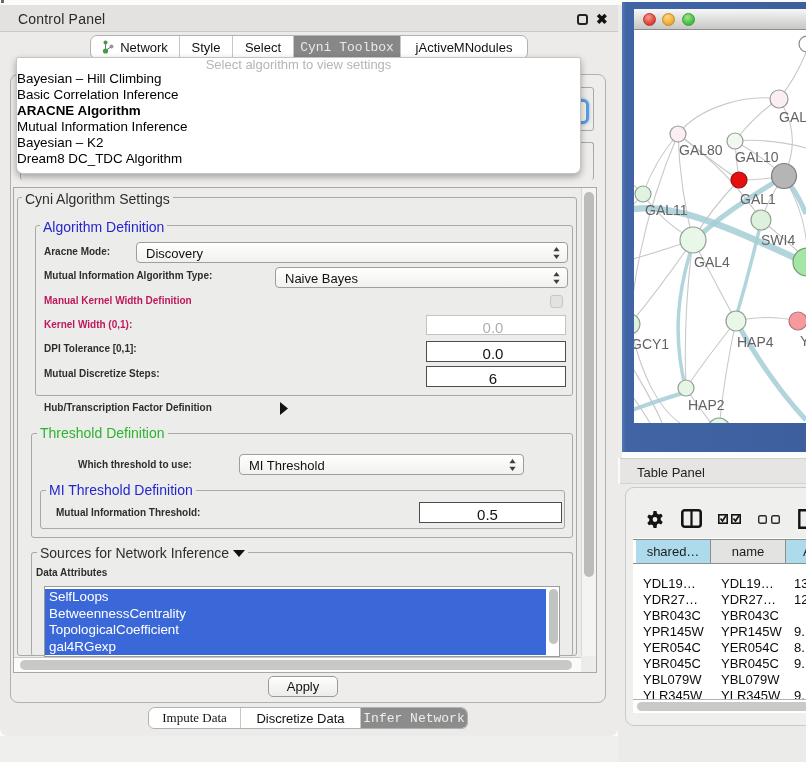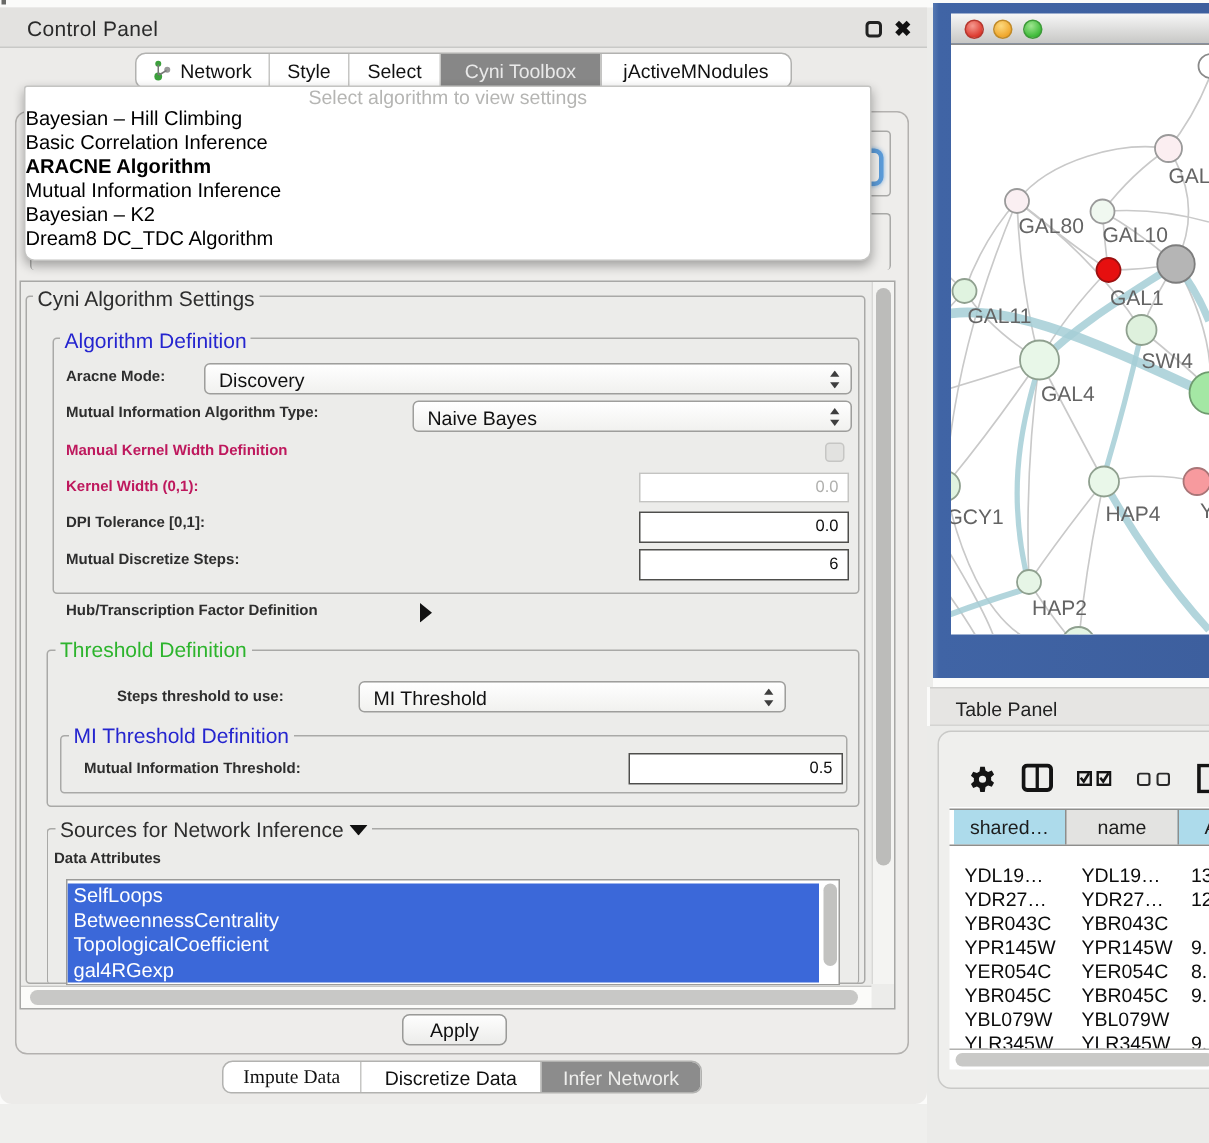--- a/index.html
+++ b/index.html
@@ -16,40 +16,40 @@
 #btnMax { left:577px; top:9px; width:11px; height:11px; border:2px solid #222;
   border-radius:3px; }
 #btnClose { left:596px; top:6px; font-size:14px; font-weight:bold; color:#111; }
 
 .tabrow { display:flex; position:absolute; height:24px; background:#fff;
   border:1px solid #b2b2b0; border-radius:7px 7px 6px 6px; overflow:hidden;
   font-size:13px; color:#111; }
 .tabrow .t { display:flex; align-items:center; justify-content:center;
   border-right:1px solid #c6c6c4; white-space:nowrap; }
 .tabrow .t:last-child { border-right:none; }
-.tabrow .sel { background:#878787; color:#e9e9e9; }
+.tabrow .sel { background:#878787; color:#e9e9e9;font-family:Liberation Mono, monospace; }
 
 #pane { left:10px; top:74px; width:596px; height:629px; background:#eeedeb;
   border:1px solid #b3b1af; border-radius:8px; }
 #scrollpane { left:13px; top:187px; width:584px; height:486px;
   border:1px solid #a8a8a6; background:#ececea; }
 .gbox { position:absolute; border:1px solid #a9a9a7; border-radius:3px; }
 .glabel { position:absolute; font-size:14px; background:#ececea; padding:0 3px;
   white-space:nowrap; }
 .blab { color:#2525cf; }
 .grlab { color:#2db42d; }
 .rowlab { position:absolute; font-size:10px; font-weight:bold; color:#2e2e2e;
   white-space:nowrap; }
 .dis { color:#be185d; }
 .combo { position:absolute; background:linear-gradient(#ffffff,#f1f1ef);
   border:1px solid #9e9e9c; border-radius:4px; font-size:13px; color:#111; }
 .combo span { position:absolute; left:9px; top:3px; }
 .stepper { position:absolute; right:7px; top:4px; }
 .tfield { position:absolute; background:#fff; border:1px solid #4e4e4c;
-  font-size:11px; color:#111; text-align:right; padding:3px 6px 0 0; }
+  font-size:15px; color:#111; text-align:center; padding:3px 6px 0 0; }
 .tfield.dis2 { border:1px solid #c4c4c2; color:#b0b0ae; }
 
 #dlist { left:44px; top:586px; width:516px; height:71px; background:#fff;
   border:1px solid #9b9b99; overflow:hidden; }
 #dlist .items { position:absolute; left:0; top:2px; width:501px; height:66px;
   background:#3b68d9; color:#fff; font-size:13.4px; }
 #dlist .items div { height:16.5px; line-height:16.5px; padding-left:4px; }
 
 .sbthumb { position:absolute; background:#bcbcba; border-radius:5px; }
 
@@ -140,21 +140,21 @@
     <div class="tfield" style="left:426px; top:341px; width:140px; height:21px;">0.0</div>
     <div class="rowlab" style="left:44px; top:368px;">Mutual Discretize Steps:</div>
     <div class="tfield" style="left:426px; top:366px; width:140px; height:21px;">6</div>
     <div class="rowlab" style="left:44px; top:402px;">Hub/Transcription Factor Definition</div>
     <svg class="abs" style="left:279px; top:402px;" width="10" height="13" viewBox="0 0 10 13">
       <path d="M1 0 L9 6.5 L1 13 Z" fill="#111"></path>
     </svg>
 
     <div class="gbox" style="left:31px; top:433px; width:542px; height:105px;"></div>
     <div class="glabel grlab" style="left:37px; top:425px;">Threshold Definition</div>
-    <div class="rowlab" style="left:78px; top:459px;">Steps threshold to use:</div>
+    <div class="rowlab" style="left:78px; top:459px;">Which threshold to use:</div>
     <div class="combo" style="left:239px; top:454px; width:285px; height:21px;">
       <span>MI Threshold</span>
       <svg class="stepper" width="7" height="12" viewBox="0 0 7 12">
         <path d="M3.5 0 L6.6 4.2 H0.4 Z" fill="#3e3e3e"></path>
         <path d="M3.5 12 L6.6 7.8 H0.4 Z" fill="#3e3e3e"></path>
       </svg>
     </div>
     <div class="gbox" style="left:40px; top:490px; width:525px; height:39px;"></div>
     <div class="glabel blab" style="left:46px; top:482px;">MI Threshold Definition</div>
     <div class="rowlab" style="left:56px; top:507px;">Mutual Information Threshold:</div>

